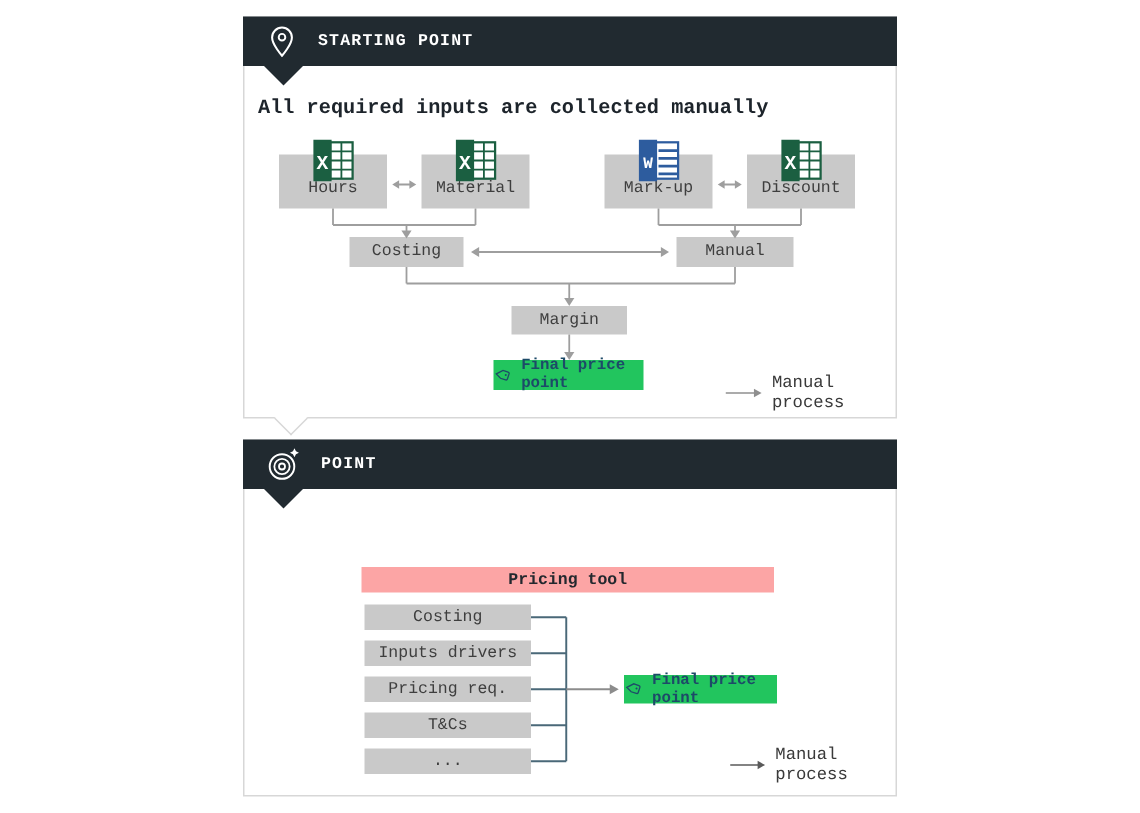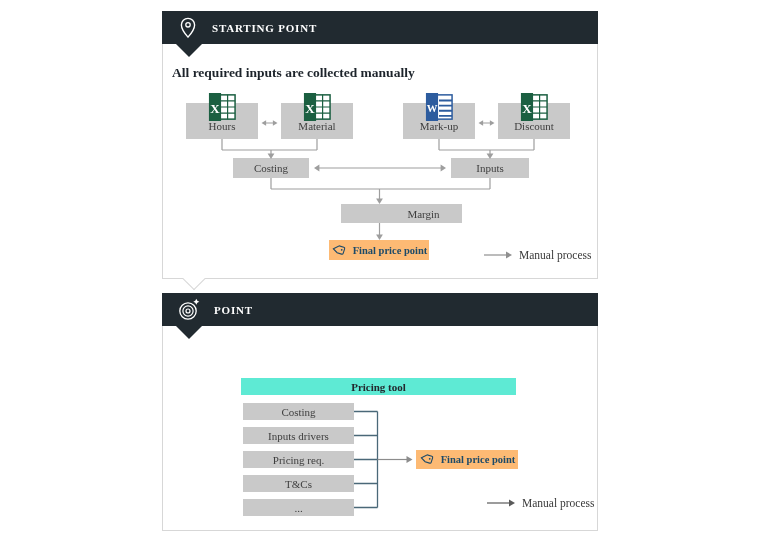--- a/index.html
+++ b/index.html
@@ -1,36 +1,36 @@
 <!DOCTYPE html>
 <html><head>
 <meta charset="utf-8">
 <style>
   html,body{margin:0;padding:0;background:#fff;}
   #stage{position:relative;width:760px;height:542px;background:#ffffff;overflow:hidden;
-         font-family:Liberation Serif, serif;}
+         font-family:Liberation Mono, monospace;}
   .panel{position:absolute;background:#fff;border:1px solid #d7d7d7;}
   .phead{position:absolute;left:-1px;top:-1px;right:-1px;height:33px;background:#212a30;
          display:flex;align-items:center;gap:13px;padding-left:15px;}
   .phead-label{color:#ffffff;font-size:11px;font-weight:bold;letter-spacing:.8px;}
   .notch{position:absolute;top:32px;left:13px;width:0;height:0;
          border-left:13px solid transparent;border-right:13px solid transparent;
          border-top:13px solid #212a30;z-index:3;}
   .bnotch{position:absolute;left:23px;bottom:-9px;width:15px;height:15px;background:#fff;
           border-right:1px solid #d7d7d7;border-bottom:1px solid #d7d7d7;
           transform:rotate(45deg);z-index:2;}
   .heading{position:absolute;font-size:13.5px;font-weight:bold;color:#1d242b;}
   .gbox{position:absolute;background:#c9c9c9;color:#3e3e3e;font-size:11px;
         display:flex;align-items:center;justify-content:center;}
   .inputbox{align-items:flex-end;padding-bottom:7px;box-sizing:border-box;}
   .appicon{position:absolute;z-index:2;}
-  .fpp{position:absolute;background:#fdba74;display:flex;align-items:center;
+  .fpp{position:absolute;background:#22c55e;display:flex;align-items:center;
        justify-content:center;gap:7px;}
   .fpp span{font-size:10.5px;font-weight:bold;color:#1d4a68;}
-  .toolbar{position:absolute;background:#5eead4;color:#23282e;font-size:11px;font-weight:bold;
+  .toolbar{position:absolute;background:#fca5a5;color:#23282e;font-size:11px;font-weight:bold;
            display:flex;align-items:center;justify-content:center;}
   .legend{position:absolute;display:flex;align-items:center;gap:6px;}
   .legend span{font-size:11.5px;color:#3a3a3a;}
   .csvg{position:absolute;left:0;top:0;z-index:1;}
 </style>
 </head>
 <body>
 
 <div id="stage">
 
@@ -105,24 +105,24 @@
       <rect x="14" y="2" width="16" height="26" fill="#fff" stroke="#1b5f41" stroke-width="1.6"></rect>
       <path d="M14 8.5 H30 M14 15 H30 M14 21.5 H30 M22 2 V28" stroke="#1b5f41" stroke-width="1.3" fill="none"></path>
       <rect x="2" y="0" width="13" height="30" fill="#1b5f41"></rect>
       <text x="8.5" y="21" text-anchor="middle" font-size="14" font-weight="bold" fill="#fff">X</text>
     </svg>
 
     <div class="gbox" style="left:70px;top:146px;width:76px;height:20px;">
       <span>Costing</span>
     </div>
     <div class="gbox" style="left:288px;top:146px;width:78px;height:20px;">
-      <span>Inputs</span>
-    </div>
-
-    <div class="gbox" style="left:178px;top:192px;width:77px;height:19px;padding-left:44px;">
+      <span>Manual</span>
+    </div>
+
+    <div class="gbox" style="left:178px;top:192px;width:77px;height:19px;">
       <span>Margin</span>
     </div>
 
     <div class="fpp" style="left:166px;top:228px;width:100px;height:20px;">
       <svg width="15" height="15" viewBox="0 0 24 24">
         <g transform="rotate(18 12 12)">
           <path d="M3.5 12 L11 4.5 H18.5 a2 2 0 0 1 2 2 V14 a2 2 0 0 1 -2 2 H11 Z" fill="none" stroke="#1d4a68" stroke-width="1.8"></path>
           <circle cx="16.6" cy="9.4" r="1.4" fill="#1d4a68"></circle>
         </g>
       </svg>

